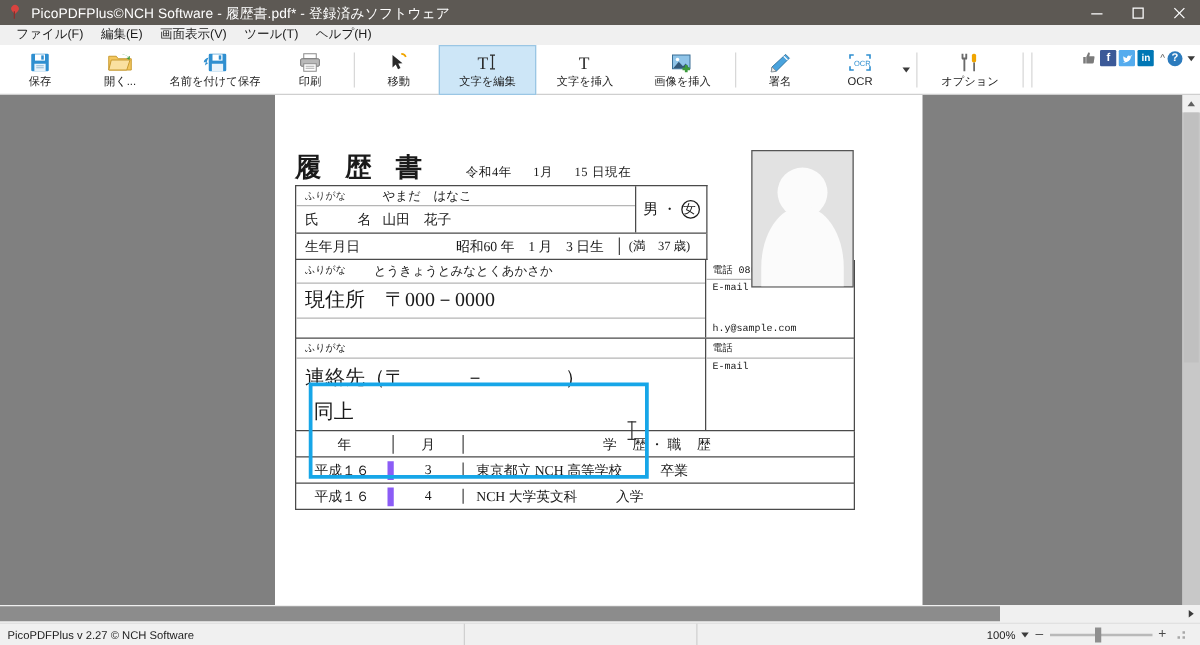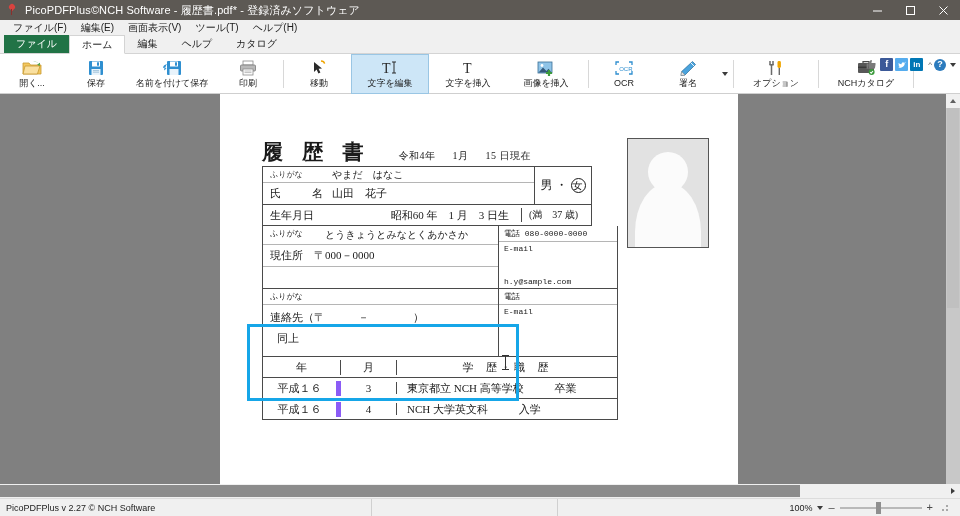--- a/index.html
+++ b/index.html
@@ -252,23 +252,23 @@
   .arrow-up {
     width: 0; height: 0;
     border-left: 3px solid transparent;
     border-right: 3px solid transparent;
     border-bottom: 4px solid #606060;
   }
 
   
   .sheet {
     position: absolute;
-    left: 42px;
+    left: 16px;
     top: 38px;
-    width: 356px;
+    width: 448px;
     font-family: "Liberation Serif", "DejaVu Serif", serif;
     color: #1a1a1a;
   }
   .sheet-head {
     display: flex;
     align-items: flex-end;
     height: 34px;
   }
   .doc-title {
     font-size: 21px;
@@ -355,21 +355,21 @@
     font-family: "Liberation Mono", "DejaVu Sans Mono", monospace;
   }
   .contact-line.tall {
     min-height: 40px;
     border-bottom: 1px solid #4a4a4a;
   }
   .contact-line.email-val {
     border-bottom: none;
     padding-top: 20px;
   }
-  .addr-row { padding: 3px 7px; font-size: 11px; min-height: 20px; white-space: nowrap; }
+  .addr-row { padding: 3px 7px; font-size: 16px; min-height: 20px; white-space: nowrap; }
   .addr-row.furi { font-size: 8px; border-bottom: 1px solid #b5b5b5; min-height: 16px; padding: 2px 7px; }
   .addr-row.sep { border-bottom: 1px solid #b5b5b5; }
   .addr-row.tall { min-height: 28px; }
 
   .hist-head {
     display: flex;
     border: 1px solid #4a4a4a;
     border-top: none;
     height: 21px;
     align-items: center;
@@ -532,55 +532,48 @@
   </div>
 
   <div class="menubar">
     <div class="menu-item">ファイル(F)</div>
     <div class="menu-item">編集(E)</div>
     <div class="menu-item">画面表示(V)</div>
     <div class="menu-item">ツール(T)</div>
     <div class="menu-item">ヘルプ(H)</div>
   </div>
 
-  <div class="tabstrip">
-    <div class="tab file">ファイル</div>
-    <div class="tab active">ホーム</div>
-    <div class="tab">編集</div>
-    <div class="tab">ヘルプ</div>
-    <div class="tab">カタログ</div>
-  </div>
 
   <div class="toolbar">
-
-    <div class="tool">
-      <div class="ico">
-        <svg width="20" height="16" viewBox="0 0 20 16">
-          <path d="M1 3 h6 l1.6 2 H19 v9 H1 Z" fill="#f4c75e" stroke="#c89a30" stroke-width="0.8"></path>
-          <path d="M3 6 h15 l-2.6 8 H1 Z" fill="#fae0a0" stroke="#c89a30" stroke-width="0.8"></path>
-          <path d="M11 2 q4 -1 6 2 l-2 0.4 2.6 1.6 0.4 -3.2 -1.6 0.8 q-2.4 -3 -5.4 -1.6 Z" fill="#3c9a3c"></path>
-        </svg>
-      </div>
-      <div class="lbl">開く...</div>
-    </div>
 
     <div class="tool">
       <div class="ico">
         <svg width="16" height="16" viewBox="0 0 16 16">
           <rect x="1" y="1" width="14" height="14" rx="1" fill="#2f8fd0"></rect>
           <rect x="4" y="1.5" width="8" height="5" fill="#ffffff"></rect>
           <rect x="9" y="2.3" width="2" height="3.4" fill="#2f8fd0"></rect>
           <rect x="3.5" y="9" width="9" height="6" fill="#e8f3fb"></rect>
           <line x1="5" y1="10.6" x2="11" y2="10.6" stroke="#8fb8d4" stroke-width="0.8"></line>
           <line x1="5" y1="12.2" x2="11" y2="12.2" stroke="#8fb8d4" stroke-width="0.8"></line>
         </svg>
       </div>
       <div class="lbl">保存</div>
     </div>
 
+    <div class="tool">
+      <div class="ico">
+        <svg width="20" height="16" viewBox="0 0 20 16">
+          <path d="M1 3 h6 l1.6 2 H19 v9 H1 Z" fill="#f4c75e" stroke="#c89a30" stroke-width="0.8"></path>
+          <path d="M3 6 h15 l-2.6 8 H1 Z" fill="#fae0a0" stroke="#c89a30" stroke-width="0.8"></path>
+          <path d="M11 2 q4 -1 6 2 l-2 0.4 2.6 1.6 0.4 -3.2 -1.6 0.8 q-2.4 -3 -5.4 -1.6 Z" fill="#3c9a3c"></path>
+        </svg>
+      </div>
+      <div class="lbl">開く...</div>
+    </div>
+
     <div class="tool xwide">
       <div class="ico">
         <svg width="20" height="16" viewBox="0 0 20 16">
           <rect x="5" y="1" width="14" height="14" rx="1" fill="#2f8fd0"></rect>
           <rect x="8" y="1.5" width="8" height="5" fill="#ffffff"></rect>
           <rect x="13" y="2.3" width="2" height="3.4" fill="#2f8fd0"></rect>
           <rect x="7.5" y="9" width="9" height="6" fill="#e8f3fb"></rect>
           <path d="M5 4 q-4 1 -4 4 l1.6 -0.6 -0.6 3 2.6 -2 -1.4 -0.4 q0.8 -3 1.8 -4 Z" fill="#2f8fd0"></path>
         </svg>
       </div>
@@ -642,37 +635,37 @@
           <path d="M13 10 v6 M10 13 h6" stroke="#3c9a3c" stroke-width="2.2"></path>
         </svg>
       </div>
       <div class="lbl">画像を挿入</div>
     </div>
 
     <div class="tb-sep"></div>
 
     <div class="tool">
       <div class="ico">
-        <svg width="20" height="16" viewBox="0 0 20 16">
-          <path d="M2 5 V2 H5 M15 2 H18 V5 M18 11 V14 H15 M5 14 H2 V11" stroke="#2f8fd0" stroke-width="1.3" fill="none"></path>
-          <text x="5.2" y="10.6" font-family="Liberation Sans, sans-serif" font-size="6" fill="#2f8fd0">OCR</text>
-        </svg>
-      </div>
-      <div class="lbl">OCR</div>
-    </div>
-
-    <div class="tool">
-      <div class="ico">
         <svg width="18" height="16" viewBox="0 0 18 16">
           <path d="M13.5 1.5 L16.5 4.5 L6 15 L2 15.6 L2.6 11.6 Z" fill="#4aa3dd" stroke="#2a6d99" stroke-width="0.7"></path>
           <path d="M2.6 11.6 L6 15 L2 15.6 Z" fill="#e8e8e8" stroke="#8a8a8a" stroke-width="0.6"></path>
           <line x1="12" y1="3" x2="15" y2="6" stroke="#ffffff" stroke-width="0.9"></line>
         </svg>
       </div>
       <div class="lbl">署名</div>
+    </div>
+
+    <div class="tool">
+      <div class="ico">
+        <svg width="20" height="16" viewBox="0 0 20 16">
+          <path d="M2 5 V2 H5 M15 2 H18 V5 M18 11 V14 H15 M5 14 H2 V11" stroke="#2f8fd0" stroke-width="1.3" fill="none"></path>
+          <text x="5.2" y="10.6" font-family="Liberation Sans, sans-serif" font-size="6" fill="#2f8fd0">OCR</text>
+        </svg>
+      </div>
+      <div class="lbl">OCR</div>
     </div>
     <div class="dropdown-arrow">
       <div class="caret-dn"></div>
     </div>
 
     <div class="tb-sep"></div>
 
     <div class="tool wide">
       <div class="ico">
         <svg width="18" height="16" viewBox="0 0 18 16">
@@ -680,32 +673,20 @@
           <path d="M2.6 4 h4 v1.6 h-4 Z" fill="#6a6a6a"></path>
           <rect x="10.5" y="1" width="3.4" height="7" rx="1.4" fill="#f0a500"></rect>
           <rect x="11.6" y="8" width="1.4" height="7" fill="#6a6a6a"></rect>
         </svg>
       </div>
       <div class="lbl">オプション</div>
     </div>
 
     <div class="tb-sep"></div>
 
-    <div class="tool xwide">
-      <div class="ico">
-        <svg width="20" height="16" viewBox="0 0 20 16">
-          <path d="M7 3 V1.6 h6 V3" stroke="#4a4a4a" stroke-width="1.2" fill="none"></path>
-          <rect x="2" y="3" width="16" height="10" rx="1" fill="#585858"></rect>
-          <rect x="2" y="6.6" width="16" height="1.4" fill="#3a3a3a"></rect>
-          <circle cx="15.6" cy="12" r="3" fill="#3c9a3c"></circle>
-          <path d="M14.2 12.1 L15.2 13.1 L17 11" stroke="#ffffff" stroke-width="1.1" fill="none"></path>
-        </svg>
-      </div>
-      <div class="lbl">NCHカタログ</div>
-    </div>
 
     <div class="tb-sep"></div>
 
     <div class="social">
       <div class="sbtn thumb">
         <svg width="11" height="11" viewBox="0 0 11 11">
           <path d="M3 4.6 L4.6 1 h0.8 q0.8 0.4 0.4 1.4 L5.4 4 H9 q0.8 0 0.6 1 L9 9 q-0.2 0.8 -1 0.8 H3 Z" fill="#7b7b7b"></path>
           <rect x="0.6" y="4.6" width="2" height="5.2" fill="#7b7b7b"></rect>
         </svg>
       </div>

